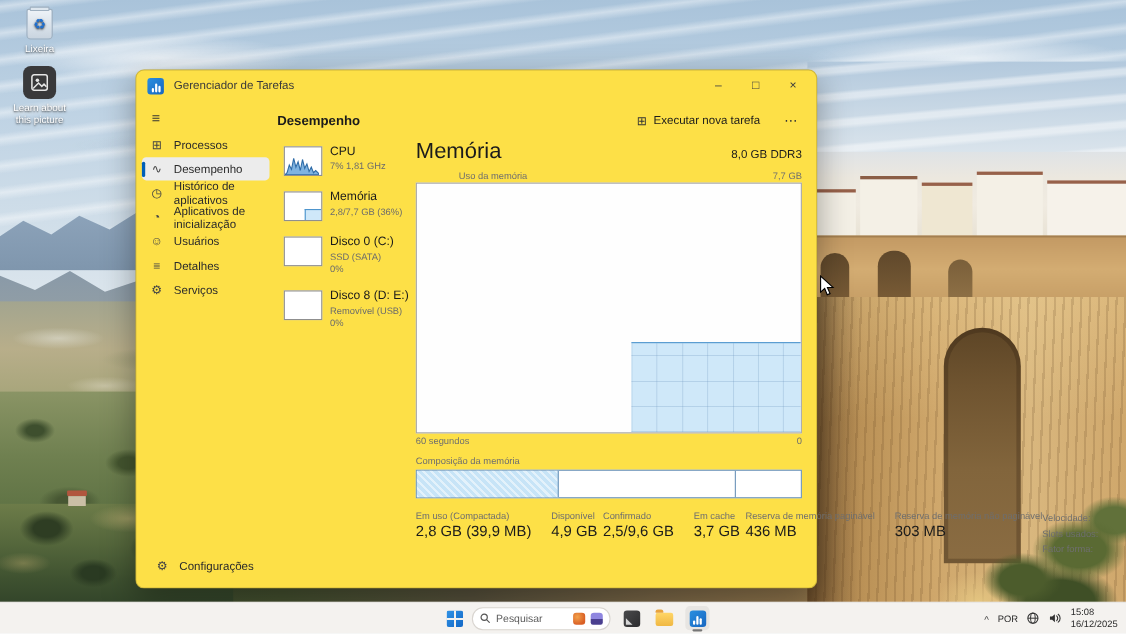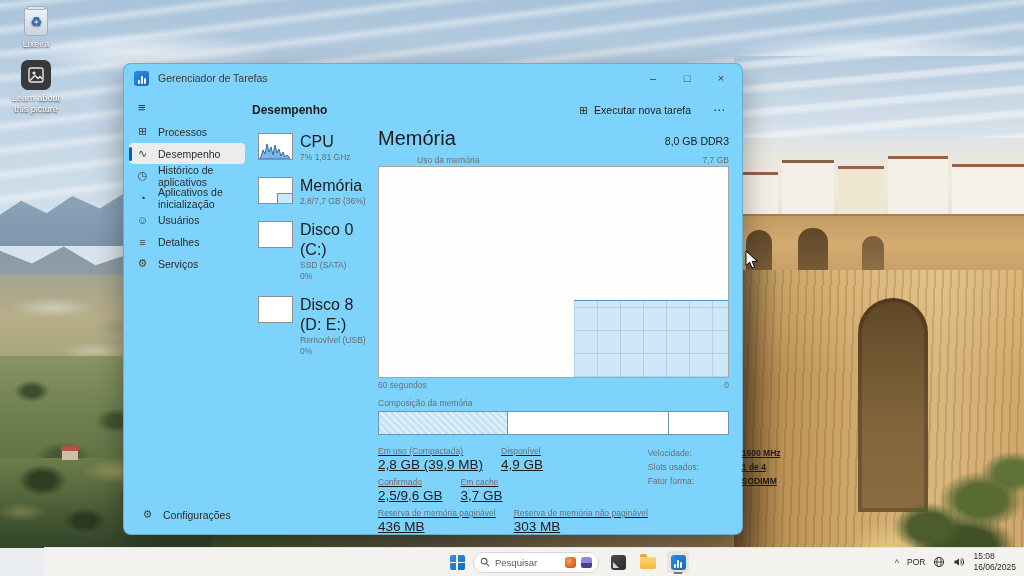--- a/index.html
+++ b/index.html
@@ -93,21 +93,21 @@
   .di-lixeira{left:6px;top:8px;}
   .bin{width:22px;height:26px;margin:0 auto 3px auto;border-radius:2px 2px 4px 4px;
     background:linear-gradient(180deg,#eef3f8,#c9d4df);border:1px solid #9fb0c0;position:relative;
     display:flex;align-items:center;justify-content:center;color:#1d6fd1;font-size:13px;}
   .bin::before{content:"";position:absolute;top:-3px;left:2px;right:2px;height:2px;background:#dde6ee;border:1px solid #9fb0c0;border-radius:1px;}
   .di-learn{left:6px;top:60px;}
   .learn-badge{width:30px;height:30px;margin:0 auto 3px auto;border-radius:7px;background:#39393b;
     display:flex;align-items:center;justify-content:center;}
 
   
-  .window{left:123px;top:63px;width:618px;height:470px;z-index:3;background:#7dd3fc;
+  .window{left:123px;top:63px;width:618px;height:470px;z-index:3;background:#fde047;
     border-radius:8px;border:1px solid rgba(0,0,0,.18);box-shadow:0 10px 30px rgba(0,0,0,.35);
     font-size:10.5px;color:#1b1b1b;}
   .titlebar{position:absolute;left:0;right:0;top:0;height:28px;display:flex;align-items:center;padding-left:10px;}
   .tm-logo{width:15px;height:15px;border-radius:3px;background:linear-gradient(135deg,#2a8fe0,#1766c0);
     display:flex;align-items:flex-end;justify-content:center;gap:1px;padding-bottom:2px;box-sizing:border-box;}
   .tm-logo i{display:block;width:2px;background:#fff;border-radius:1px;}
   .tm-logo i:nth-child(1){height:4px}.tm-logo i:nth-child(2){height:8px}.tm-logo i:nth-child(3){height:6px}
   .tb-title{margin-left:9px;font-size:10.5px;color:#3a3a3a;}
   .win-controls{position:absolute;right:4px;top:0;height:28px;display:flex;}
   .wc{width:34px;height:28px;display:flex;align-items:center;justify-content:center;font-size:11px;color:#404040;cursor:pointer;}
@@ -131,21 +131,21 @@
   .run-task .rt-ico{font-size:11px;color:#333;}
   .more-btn{margin-left:8px;padding:2px 6px;border-radius:4px;cursor:pointer;font-size:12px;letter-spacing:1px;color:#333;}
 
   .content-main{flex:1;display:flex;min-height:0;}
   .perf-list{width:120px;flex:none;padding:4px 0 0 6px;}
   .perf-card{display:flex;gap:7px;margin-bottom:9px;cursor:pointer;padding:2px;border-radius:4px;}
   .thumb{width:33px;height:25px;flex:none;border:1px solid #8f8f8f;background:#fff;position:relative;margin-top:1px;overflow:hidden;}
   .thumb svg{position:absolute;left:0;bottom:0;}
   .thumb-fill{position:absolute;right:0;bottom:0;background:var(--chart-fill,#cfe8f9);
     border-top:1px solid var(--chart-line,#4e95cd);border-left:1px solid var(--chart-line,#4e95cd);}
-  .pc-name{font-size:16px;color:#1b1b1b;line-height:1.25;}
+  .pc-name{font-size:11px;color:#1b1b1b;line-height:1.25;}
   .pc-sub{font-size:8.5px;color:#6b6b6b;line-height:1.3;}
 
   .mem-panel{flex:1;display:flex;flex-direction:column;padding:0 13px 0 2px;min-width:0;}
   .mem-header{display:flex;align-items:baseline;margin-top:1px;}
   .mem-title{font-size:20px;font-weight:400;color:#1b1b1b;}
   .mem-capacity{margin-left:auto;font-size:10.5px;color:#1b1b1b;}
   .usage-row,.time-row{display:flex;justify-content:space-between;font-size:8.5px;color:#6e6e6e;}
   .usage-row{margin-top:5px;margin-bottom:1px;padding-left:39px;}
   .chart{height:226px;border:1px solid #a6a6a6;background:#fefefe;position:relative;overflow:hidden;}
   .chart-fill{position:absolute;right:0;bottom:0;background:var(--chart-fill,#cfe8f9);
@@ -156,32 +156,32 @@
   .time-row{margin-top:2px;}
   .comp-label{font-size:8.5px;color:#6e6e6e;margin-top:8px;}
   .comp-bar{height:24px;border:1px solid var(--comp-border,#6b93b8);margin-top:3px;display:flex;background:#fff;}
   .comp-seg{height:100%;box-sizing:border-box;}
   .comp-seg.used{background-image:repeating-linear-gradient(45deg, rgba(255,255,255,.5) 0 2px, transparent 2px 5px);
     background-color:var(--comp-fill,#c7e4f7);border-right:1px solid var(--comp-border,#6b93b8);}
   .comp-seg.avail{border-right:1px solid var(--comp-border,#6b93b8);}
   .comp-seg.free{flex:1;}
 
   .stats{display:flex;margin-top:11px;}
-  .stats-left{display:flex;flex-direction:column;gap:5px;text-decoration:underline;}
+  .stats-left{display:flex;flex-direction:row;gap:5px;}
   .stats-row{display:flex;gap:18px;}
   .stat-cell .s-label{font-size:8.5px;color:#6e6e6e;margin-bottom:1px;white-space:nowrap;}
   .stat-cell .s-value{font-size:13.5px;color:#1b1b1b;white-space:nowrap;}
   .stats-right{margin-left:auto;width:148px;flex:none;margin-top:2px;}
   .d-row{display:flex;font-size:8.5px;margin-bottom:4px;}
   .d-label{color:#6e6e6e;width:94px;flex:none;}
   .d-value{color:#1b1b1b;font-weight:700;text-decoration:underline;}
 
   
   .taskbar{left:0;right:0;bottom:0;height:28px;z-index:5;background:var(--taskbar-bg,#f4f2ef);
-    border-top:1px solid rgba(0,0,0,.06);margin-left:44px;}
+    border-top:1px solid rgba(0,0,0,.06);}
   .tb-center{position:absolute;left:406px;top:0;bottom:0;display:flex;align-items:center;gap:8px;}
   .win-logo{width:15px;height:15px;cursor:pointer;border-radius:2px;
     background-image:
       linear-gradient(90deg, transparent 0 6.5px, var(--taskbar-bg,#f4f2ef) 6.5px 8.5px, transparent 8.5px),
       linear-gradient(0deg, transparent 0 6.5px, var(--taskbar-bg,#f4f2ef) 6.5px 8.5px, transparent 8.5px),
       linear-gradient(135deg,#3193e6,#1267c5);}
   .search-pill{width:112px;height:19px;border-radius:10px;border:1px solid #d9d5d0;background:#fff;
     display:flex;align-items:center;gap:5px;padding:0 6px;cursor:pointer;}
   .search-pill .sp-text{font-size:9.5px;color:#5a5a5a;flex:1;}
   .sp-mini{width:11px;height:11px;border-radius:3px;flex:none;}
@@ -476,20 +476,20 @@
     </span>
     <span class="tray-svg">
       <svg width="12" height="12" viewBox="0 0 12 12">
         <path d="M1.5 4.5 L3.5 4.5 L6 2.4 L6 9.6 L3.5 7.5 L1.5 7.5 Z" fill="#333"></path>
         <path d="M7.6 3.8 A3 3 0 0 1 7.6 8.2" fill="none" stroke="#333" stroke-width="1" stroke-linecap="round"></path>
         <path d="M9 2.4 A4.6 4.6 0 0 1 9 9.6" fill="none" stroke="#333" stroke-width="1" stroke-linecap="round"></path>
       </svg>
     </span>
     <div class="clock">
       <div>15:08</div>
-      <div>16/06/2025</div>
+      <div>16/12/2025</div>
     </div>
   </div>
 </div>
 
 <svg class="abs cursor" width="14" height="20" viewBox="0 0 14 20">
   <polygon points="1,1 1,15.5 4.7,12.3 7,18 9.6,16.9 7.2,11.3 12.3,11.3" fill="#fff" stroke="#000" stroke-width="1"></polygon>
 </svg>
 
 </body></html>

